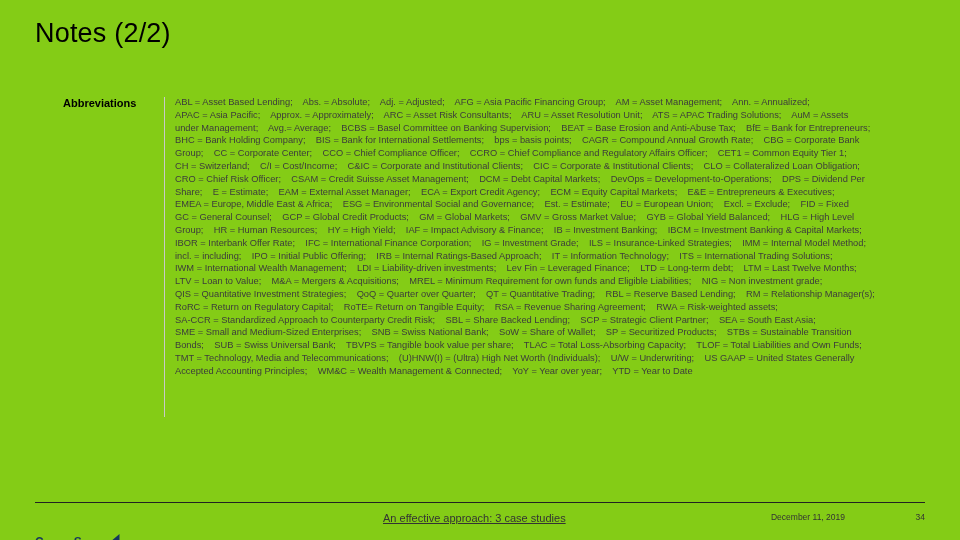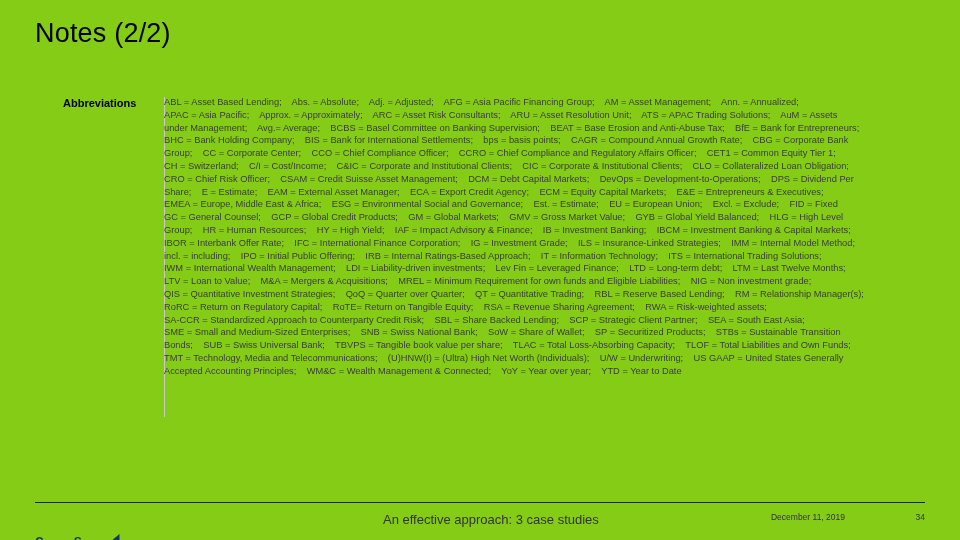--- a/index.html
+++ b/index.html
@@ -18,21 +18,21 @@
   }
   .abbr-label{
     position:absolute;left:63px;top:97px;
     font-size:11px;font-weight:700;color:#000000;
   }
   .v-divider{
     position:absolute;left:164px;top:97px;
     width:1px;height:320px;background:#c9c9c9;
   }
   .abbr-block{
-    position:absolute;left:164px;top:96px;
+    position:absolute;left:175px;top:96px;
     width:764px;
     color:#3c3c3c;
   }
   .abbr-line{
     white-space:pre;
     font-size:9.3px;line-height:12.8px;
     letter-spacing:0px;
   }
   .footer-rule{
     position:absolute;left:35px;top:502px;
@@ -44,21 +44,21 @@
     display:flex;align-items:center;
   }
   .logo-text{
     font-variant:small-caps;
     font-size:12px;font-weight:700;letter-spacing:0.4px;
     color:#15365f;line-height:12px;
   }
   .sail{margin-left:-1px;margin-bottom:4px;}
   .footer-center{
     position:absolute;left:383px;top:512px;width:140px;
-    font-size:13px;color:#333333;text-align:right;white-space:nowrap;
+    font-size:11px;color:#333333;text-align:right;white-space:nowrap;text-decoration:underline;
   }
   .footer-date{
     position:absolute;right:115px;top:512px;
     font-size:8.5px;color:#333333;white-space:nowrap;
   }
   .footer-page{
     position:absolute;right:35px;top:512px;
     font-size:8.5px;color:#333333;
   }
 </style>

